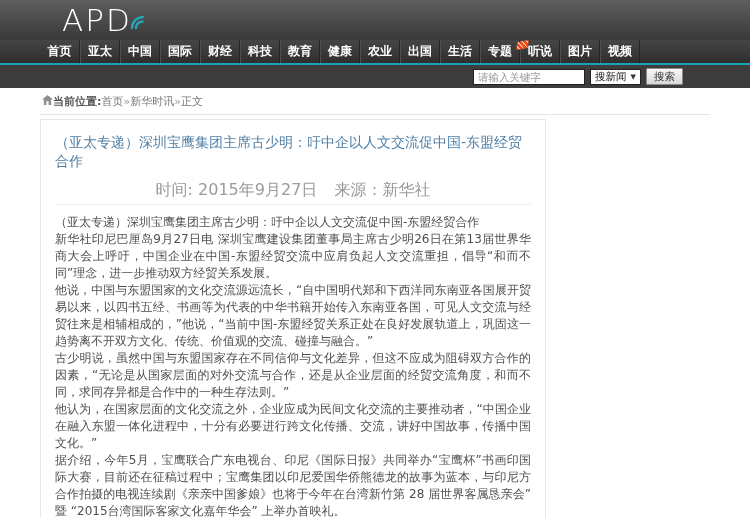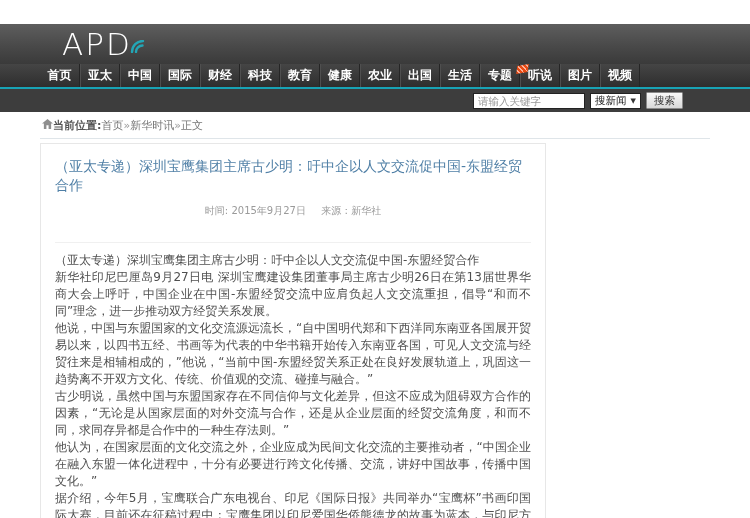--- a/index.html
+++ b/index.html
@@ -1,21 +1,21 @@
 <!DOCTYPE html>
 <html><head>
 <meta charset="utf-8">
 <style>
   * { margin:0; padding:0; box-sizing:border-box; }
   html,body { width:750px; height:518px; overflow:hidden; background:#fff;
     font-family:"DejaVu Sans","Liberation Sans",sans-serif; }
 
   
   .topbar { height:40px; background:linear-gradient(#5e5e5e,#494949 55%,#3a3a3a); }
-  .logo { display:flex; align-items:flex-start; padding:2px 0 0 62px; cursor:pointer;margin-top:24px; }
+  .logo { display:flex; align-items:flex-start; padding:2px 0 0 62px; cursor:pointer; }
   .apd { position:relative; color:#fff; font-size:31px; line-height:36px;
     font-weight:200; letter-spacing:2px; }
   .signal { position:absolute; right:-13px; top:-2px; }
   .logo-right { margin-left:11px; padding-top:3px; }
   .logo-cn { color:#fff; font-size:20px; line-height:24px; letter-spacing:3px; }
   .logo-en { color:#eee; font-size:8.5px; letter-spacing:2.2px;
     font-family:"Liberation Serif",serif; }
 
   
   .nav { height:23px; background:linear-gradient(#454545,#2e2e2e); display:flex;
@@ -49,22 +49,22 @@
     font-size:11px; color:#777; }
   .breadcrumb .label { color:#555; font-weight:600; }
   .crumb-link { cursor:pointer; }
   .crumb-sep { color:#999; }
 
   
   .article-box { width:506px; margin:4px 0 0 40px; background:#fff;
     border:1px solid #e7e7e7; }
   .art-head { padding:13px 14px 0; }
   .art-title { font-size:14px; font-weight:400; color:#4f7fa6; line-height:19px; }
-  .art-meta { text-align:center; font-size:10px; color:#9a9a9a; margin-top:9px;
-    padding-bottom:24px; border-bottom:1px solid #f0f0f0; }
+  .art-meta { text-align:center; font-size:16px; color:#9a9a9a; margin-top:9px;
+    padding-bottom:3px; border-bottom:1px solid #f0f0f0; }
   .art-meta .src { margin-left:12px; }
   .art-body { padding:9px 14px 0; font-size:12px; color:#4f4f4f; line-height:17px;
     text-align:justify; }
   .art-body p { margin:0; }
 </style>
 </head>
 <body>
 
 <div class="topbar">
   <div class="logo">

